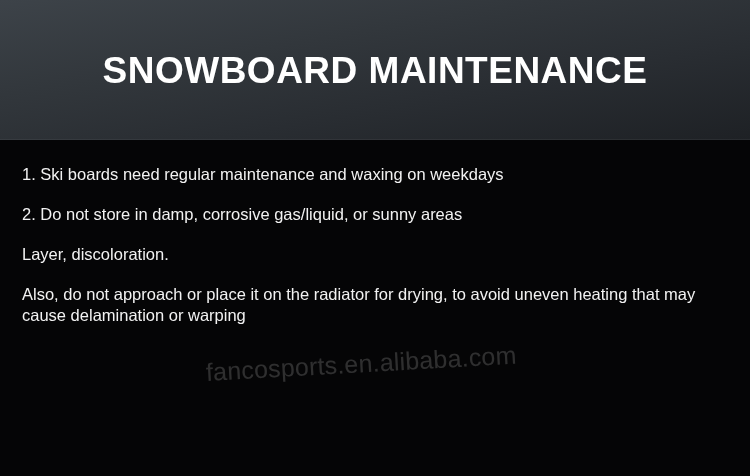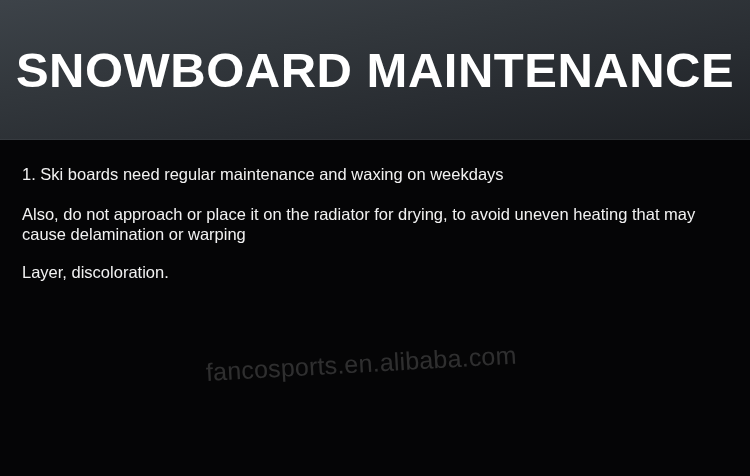--- a/index.html
+++ b/index.html
@@ -29,21 +29,21 @@
   }
   .header::after {
     content: "";
     position: absolute;
     left: 0; right: 0; bottom: 0;
     height: 1px;
     background: rgba(255,255,255,0.05);
   }
   .header-title {
     color: #ffffff;
-    font-size: 49px;
+    font-size: 37px;
     font-weight: bold;
     letter-spacing: 0.5px;
     text-align: center;
     line-height: 1;
     font-family: "Liberation Sans", sans-serif;
   }
   .body {
     position: relative;
     padding: 24px 22px 0 22px;
     background: #050506;
@@ -79,19 +79,20 @@
 <body>
 
 <div class="page">
 
   <div class="header">
     <div class="header-title">SNOWBOARD MAINTENANCE</div>
   </div>
 
   <div class="body">
     <div class="line">1. Ski boards need regular maintenance and waxing on weekdays</div>
+    <div class="line">2. Do not store in damp, corrosive gas/liquid, or sunny areas</div>
+    <div class="line">Layer, discoloration.</div>
     <div class="line wrap">Also, do not approach or place it on the radiator for drying, to avoid uneven heating that may cause delamination or warping</div>
-    <div class="line">Layer, discoloration.</div>
 
     <div class="watermark">fancosports.en.alibaba.com</div>
   </div>
 
 </div>
 
 </body></html>

